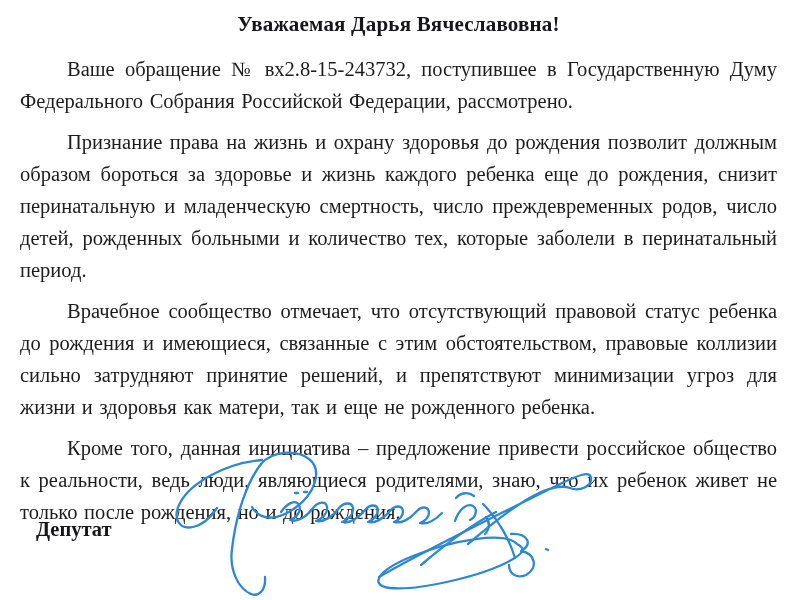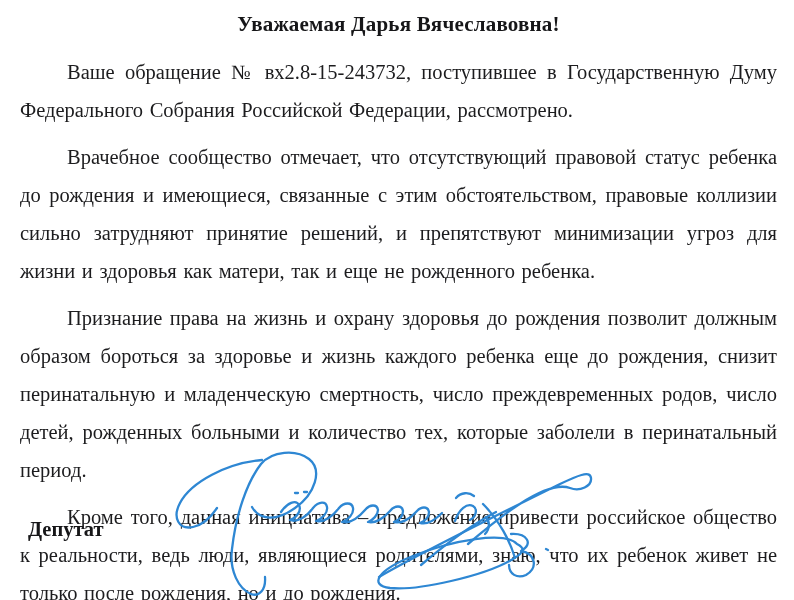--- a/index.html
+++ b/index.html
@@ -22,29 +22,29 @@
   .salutation {
     text-align: center;
     font-size: 21px;
     font-weight: bold;
     margin: 2px 0 16px 0;
     letter-spacing: 0.2px;
     color: #161618;
   }
   .body-par {
     font-size: 20.5px;
-    line-height: 38px;
+    line-height: 32px;
     text-align: justify;
     text-indent: 47px;
     margin: 0 0 9px 0;
     word-spacing: 1.5px;
   }
   .sign-row {
     position: absolute;
-    left: 28px;
+    left: 36px;
     right: 17px;
     top: 518px;
     display: flex;
     justify-content: space-between;
     align-items: flex-start;
     font-weight: bold;
     font-size: 20.5px;
     color: #161618;
   }
   .signature-wrap {
@@ -63,23 +63,23 @@
 </style>
 </head>
 <body>
 
 <div class="page">
   <div class="content">
     <div class="salutation">Уважаемая Дарья Вячеславовна!</div>
 
     <p class="body-par">Ваше обращение № вх2.8-15-243732, поступившее в Государственную Думу Федерального Собрания Российской Федерации, рассмотрено.</p>
 
+    <p class="body-par">Признание права на жизнь и охрану здоровья до рождения позволит должным образом бороться за здоровье и жизнь каждого ребенка еще до рождения, снизит перинатальную и младенческую смертность, число преждевременных родов, число детей, рожденных больными и количество тех, которые заболели в перинатальный период.</p>
+
     <p class="body-par">Врачебное сообщество отмечает, что отсутствующий правовой статус ребенка до рождения и имеющиеся, связанные с этим обстоятельством, правовые коллизии сильно затрудняют принятие решений, и препятствуют минимизации угроз для жизни и здоровья как матери, так и еще не рожденного ребенка.</p>
-
-    <p class="body-par">Признание права на жизнь и охрану здоровья до рождения позволит должным образом бороться за здоровье и жизнь каждого ребенка еще до рождения, снизит перинатальную и младенческую смертность, число преждевременных родов, число детей, рожденных больными и количество тех, которые заболели в перинатальный период.</p>
 
     <p class="body-par">Кроме того, данная инициатива – предложение привести российское общество к реальности, ведь люди, являющиеся родителями, знаю, что их ребенок живет не только после рождения, но и до рождения.</p>
   </div>
 
   <div class="signature-wrap">
     <svg viewBox="0 0 440 152" xmlns="http://www.w3.org/2000/svg">
       <g fill="none" stroke-width="2.3" stroke-linecap="round" stroke-linejoin="round" stroke="#2e87d3">
 
         <path d="M 97,14 C 62,17 26,36 15,57 C 7,72 14,84 28,81 C 37,79 46,71 52,62"></path>
 

